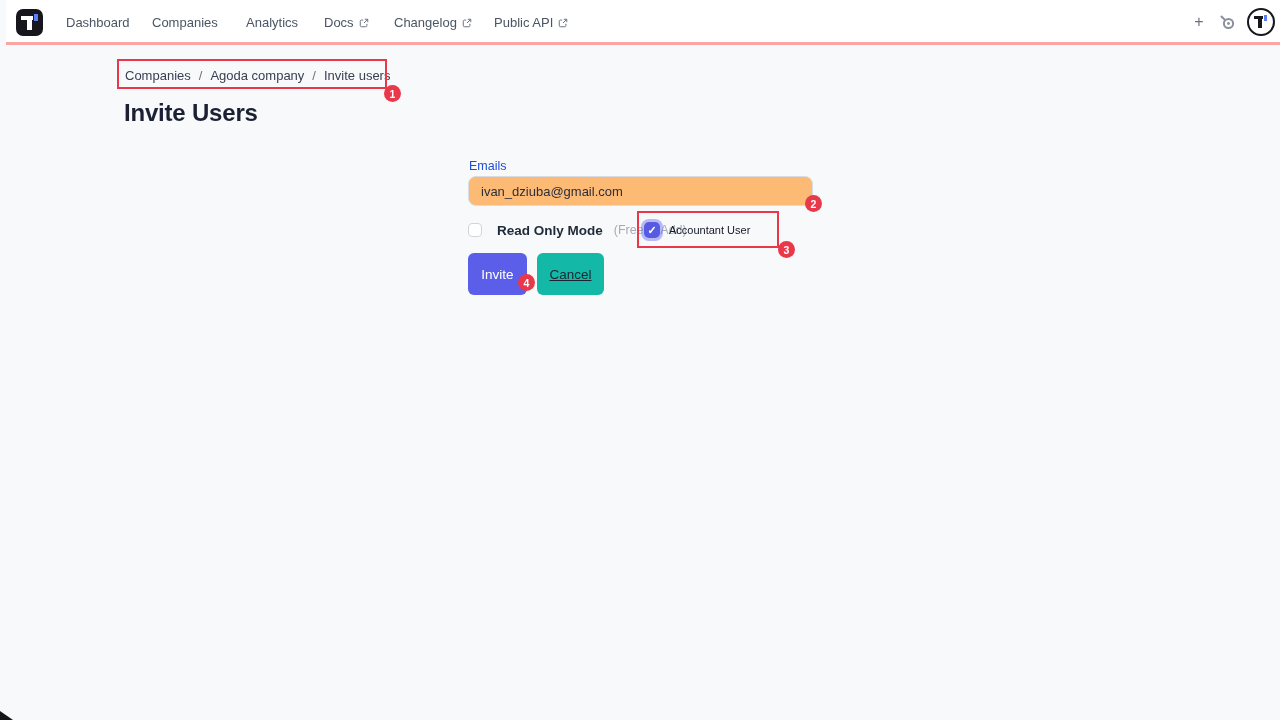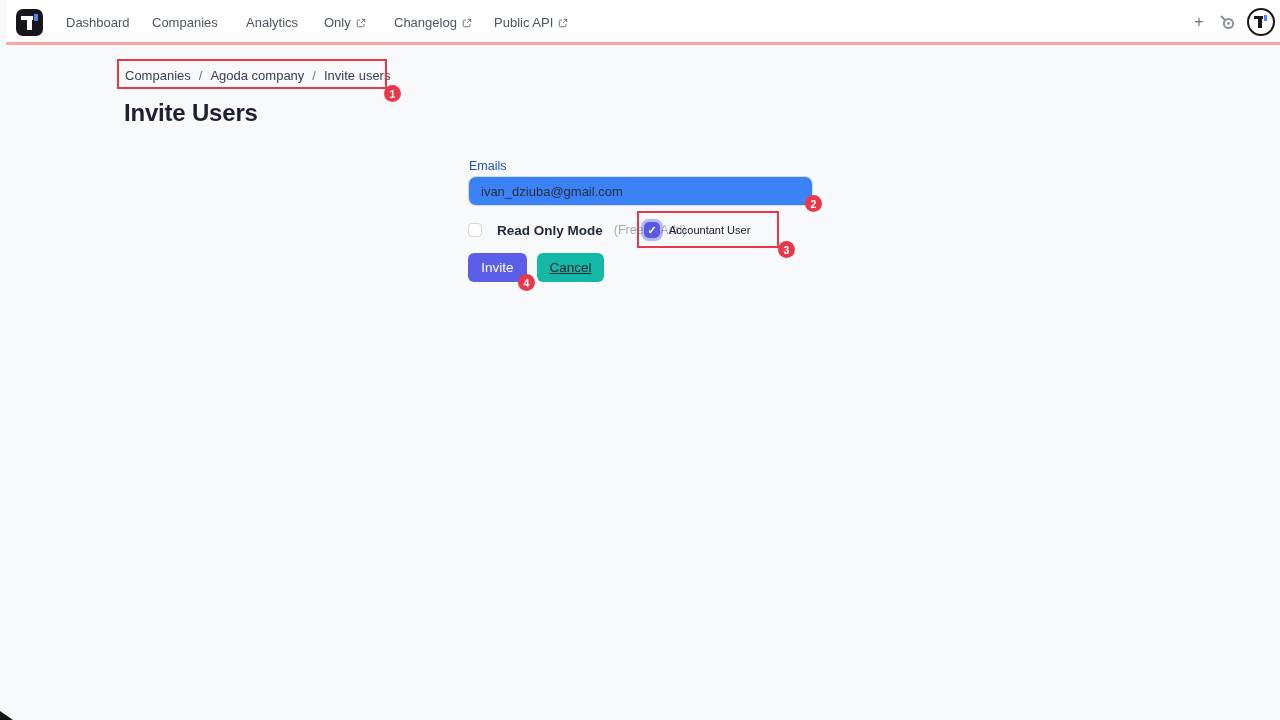--- a/index.html
+++ b/index.html
@@ -60,21 +60,21 @@
     font-size: 24px; font-weight: 700; color: #1b2132; letter-spacing: -0.2px;
   }
 
   
   .emails-label {
     position: absolute; left: 469px; top: 159px;
     font-size: 12.5px; font-weight: 500; color: #1d4ed8;
   }
   .emails-input {
     position: absolute; left: 468px; top: 176px; width: 345px; height: 30px;
-    background: #3b82f6; border: 1px solid #d8dbe2; border-radius: 8px;
+    background: #fdba74; border: 1px solid #d8dbe2; border-radius: 8px;
     padding: 12px 12px; font-size: 13px; color: #2a2f3a;
     font-family: "Liberation Sans", sans-serif; outline: none;
   }
 
   .checkbox-row { position: absolute; left: 468px; top: 221px; height: 18px; display: flex; align-items: center; gap: 7px; }
   .cb-unchecked {
     width: 14px; height: 14px; background: #ffffff; border: 1px solid #d1d5db;
     border-radius: 4px; cursor: pointer; flex: 0 0 auto;
   }
   .cb-label-strong { margin-left: 8px; font-size: 13.5px; font-weight: 600; color: #1f2937; cursor: pointer; }
@@ -86,21 +86,21 @@
   }
   .cb-checked {
     width: 16px; height: 16px; background: #575ae2; border-radius: 5px;
     box-shadow: 0 0 0 3px rgba(103,107,238,0.45);
     display: flex; align-items: center; justify-content: center;
     color: #ffffff; font-size: 11px; font-weight: 700; cursor: pointer; flex: 0 0 auto;
   }
   .accountant-label { margin-left: 9px; font-size: 11px; font-weight: 500; color: #111827; cursor: pointer; }
 
   .btn {
-    position: absolute; top: 253px; height: 29px; border: none; border-radius: 6px;
+    position: absolute; top: 253px; height: 42px; border: none; border-radius: 6px;
     font-size: 13.5px; font-weight: 500; cursor: pointer;
     font-family: "Liberation Sans", sans-serif;
     display: flex; align-items: center; justify-content: center;
   }
   .btn-invite { left: 468px; width: 59px; background: #5b5ee8; color: #ffffff; }
   .btn-cancel { left: 537px; width: 67px; background: #14b8a6; color: #1f2430; text-decoration: underline; }
 
   
   .anno-box { position: absolute; border: 2px solid #e8384a; pointer-events: none; }
   .anno-box-1 { left: 117px; top: 59px;  width: 270px; height: 30px; }
@@ -134,21 +134,21 @@
   <a class="nav-link" style="left:60px">
       <span>Dashboard</span>
     </a>
   <a class="nav-link" style="left:146px">
       <span>Companies</span>
     </a>
   <a class="nav-link" style="left:240px">
       <span>Analytics</span>
     </a>
   <a class="nav-link" style="left:318px">
-      <span>Only</span>
+      <span>Docs</span>
     <svg width="10" height="10" viewBox="0 0 12 12">
         <path d="M5 2.5H3A1.5 1.5 0 0 0 1.5 4v5A1.5 1.5 0 0 0 3 10.5h5A1.5 1.5 0 0 0 9.5 9V7" fill="none" stroke="#6b7280" stroke-width="1.2"></path>
         <path d="M7 1.5h3.5V5M10.5 1.5L6 6" fill="none" stroke="#6b7280" stroke-width="1.2"></path>
       </svg>
     </a>
   <a class="nav-link" style="left:388px">
       <span>Changelog</span>
     <svg width="10" height="10" viewBox="0 0 12 12">
         <path d="M5 2.5H3A1.5 1.5 0 0 0 1.5 4v5A1.5 1.5 0 0 0 3 10.5h5A1.5 1.5 0 0 0 9.5 9V7" fill="none" stroke="#6b7280" stroke-width="1.2"></path>
         <path d="M7 1.5h3.5V5M10.5 1.5L6 6" fill="none" stroke="#6b7280" stroke-width="1.2"></path>

